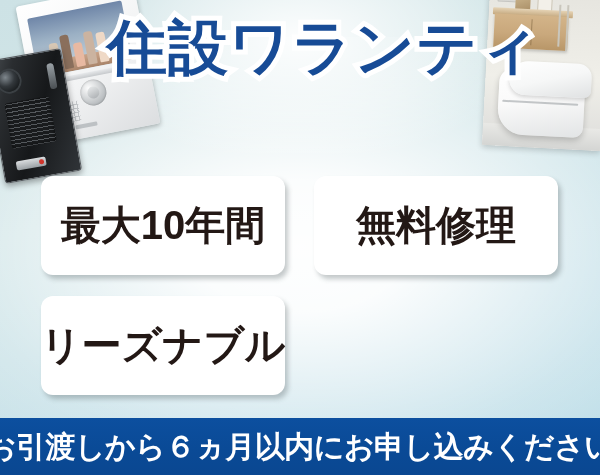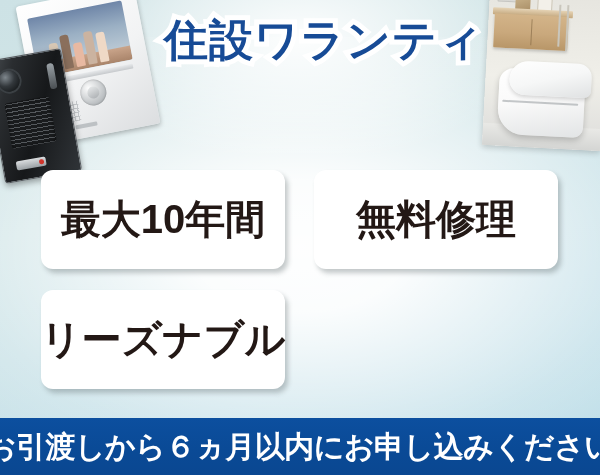--- a/index.html
+++ b/index.html
@@ -308,39 +308,39 @@
     line-height: 1.15;
     white-space: nowrap;
     -webkit-text-stroke: 7px #ffffff;
     paint-order: stroke fill;
     text-shadow:
        0 0 2px #ffffff,
        0 0 4px rgba(255,255,255,0.9);
   }
   #main-title {
     margin-top: 2px;
-    font-size: 44px;
+    font-size: 60px;
     font-weight: bold;
     color: #174b96;
     letter-spacing: 1px;
     line-height: 1.08;
     white-space: nowrap;
     -webkit-text-stroke: 10px #ffffff;
     paint-order: stroke fill;
     text-shadow:
        0 0 3px #ffffff,
        0 2px 3px rgba(255,255,255,0.85);
     padding-left: 48px;
   }
 
   
   #feature-grid {
     position: absolute;
     left: 41px;
-    top: 170px;
+    top: 176px;
     width: 517px;
     height: 218px;
     display: grid;
     grid-template-columns: 244px 244px;
     grid-template-rows: 99px 99px;
     column-gap: 29px;
     row-gap: 21px;
     z-index: 4;
   }
   .feature-box {

